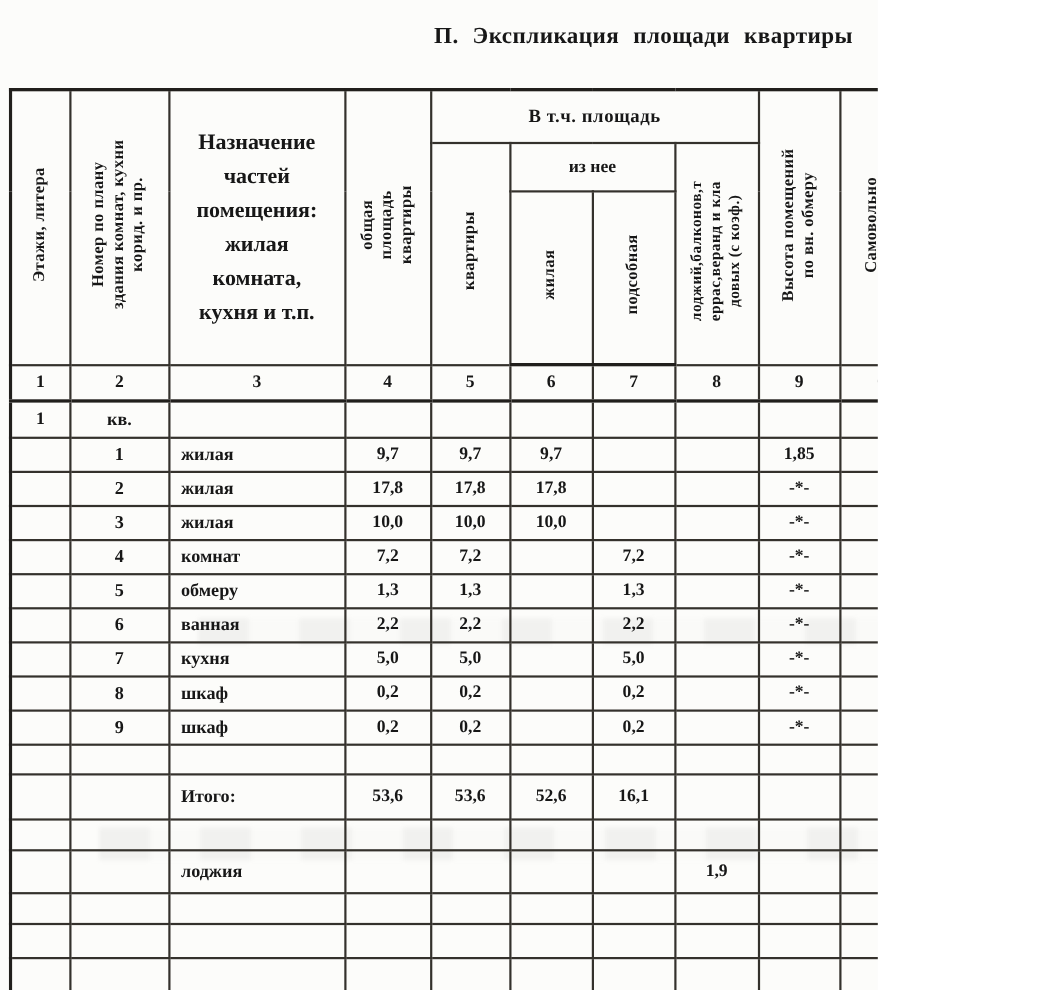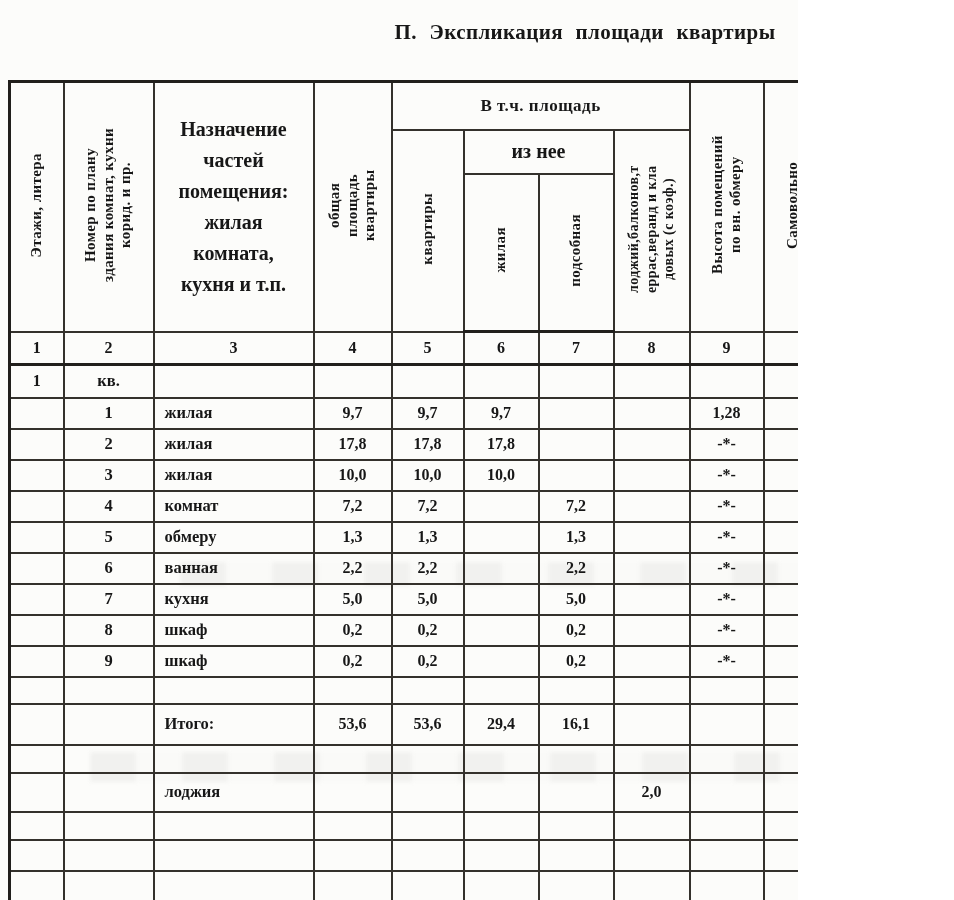--- a/index.html
+++ b/index.html
@@ -57,21 +57,21 @@
   .vt-c2{height:162px;}
   .vt-c4{height:112px;}
   .vt-c8{height:128px;font-size:14px;word-break:break-all;line-height:1.25;}
   .vt-c9{height:147px;}
   .vt-c10{height:172px;}
 
   .hdr-horiz{font-size:20px;line-height:1.55;}
   .hdr-purpose-inner{width:118px;margin:0 auto;}
   .hdr-note-inner{width:64px;margin:0 auto;font-size:16px;line-height:1.45;}
   .banner{font-size:17px;letter-spacing:.5px;}
-  .banner-sub{font-size:20px;margin-top:10px;}
+  .banner-sub{font-size:16px;margin-top:10px;}
 
   
   tbody td{font-size:16px;}
   tbody td.c3{text-align:left;padding-left:10px;font-size:16.5px;}
   tbody td.c2{font-size:16.5px;margin-top:18px;}
 </style>
 </head>
 <body>
 
 <div class="page">
@@ -168,21 +168,21 @@
           </tr>
           <tr style="height: 31px;">
             <td class="c1"></td>
             <td class="c2">1</td>
             <td class="c3">жилая</td>
             <td class="c4">9,7</td>
             <td class="c5">9,7</td>
             <td class="c6">9,7</td>
             <td class="c7"></td>
             <td class="c8"></td>
-            <td class="c9">1,28</td>
+            <td class="c9">1,85</td>
             <td class="c10"></td>
             <td class="c11"></td>
           </tr>
           <tr style="height: 31px;">
             <td class="c1"></td>
             <td class="c2">2</td>
             <td class="c3">жилая</td>
             <td class="c4">17,8</td>
             <td class="c5">17,8</td>
             <td class="c6">17,8</td>
@@ -295,21 +295,21 @@
             <td class="c9"></td>
             <td class="c10"></td>
             <td class="c11"></td>
           </tr>
           <tr style="height: 41px;">
             <td class="c1"></td>
             <td class="c2"></td>
             <td class="c3">Итого:</td>
             <td class="c4">53,6</td>
             <td class="c5">53,6</td>
-            <td class="c6">29,4</td>
+            <td class="c6">52,6</td>
             <td class="c7">16,1</td>
             <td class="c8"></td>
             <td class="c9"></td>
             <td class="c10"></td>
             <td class="c11"></td>
           </tr>
           <tr style="height: 28px;">
             <td class="c1"></td>
             <td class="c2"></td>
             <td class="c3"></td>
@@ -323,21 +323,21 @@
             <td class="c11"></td>
           </tr>
           <tr style="height: 39px;">
             <td class="c1"></td>
             <td class="c2"></td>
             <td class="c3">лоджия</td>
             <td class="c4"></td>
             <td class="c5"></td>
             <td class="c6"></td>
             <td class="c7"></td>
-            <td class="c8">2,0</td>
+            <td class="c8">1,9</td>
             <td class="c9"></td>
             <td class="c10"></td>
             <td class="c11"></td>
           </tr>
           <tr style="height: 28px;">
             <td class="c1"></td>
             <td class="c2"></td>
             <td class="c3"></td>
             <td class="c4"></td>
             <td class="c5"></td>

